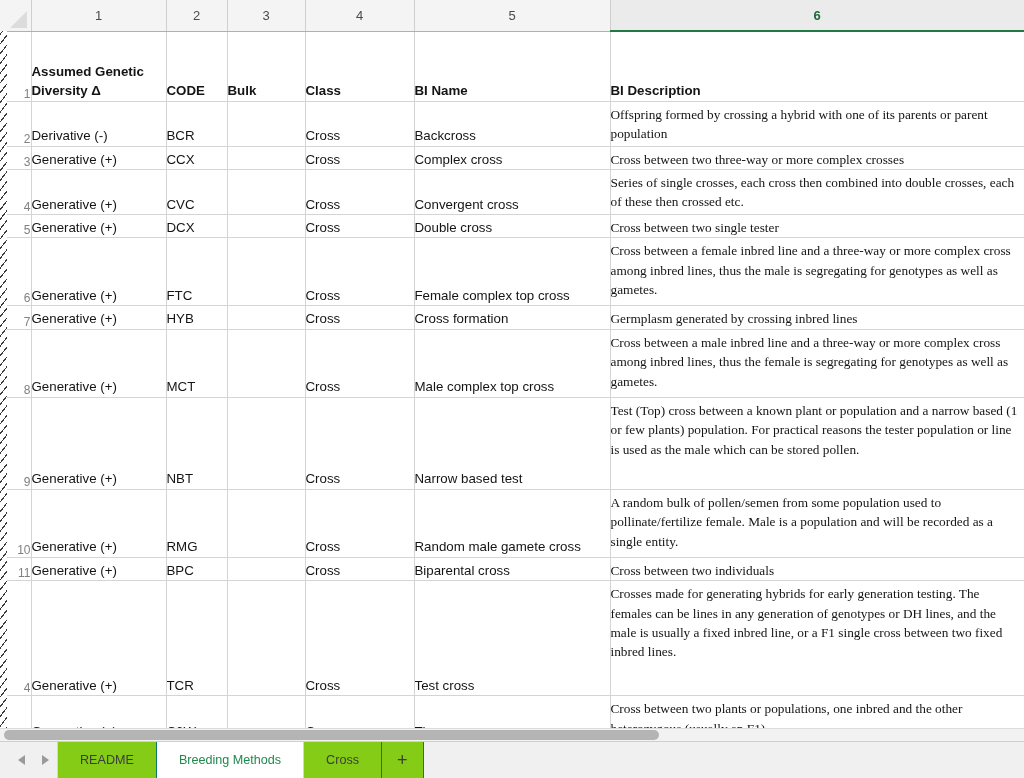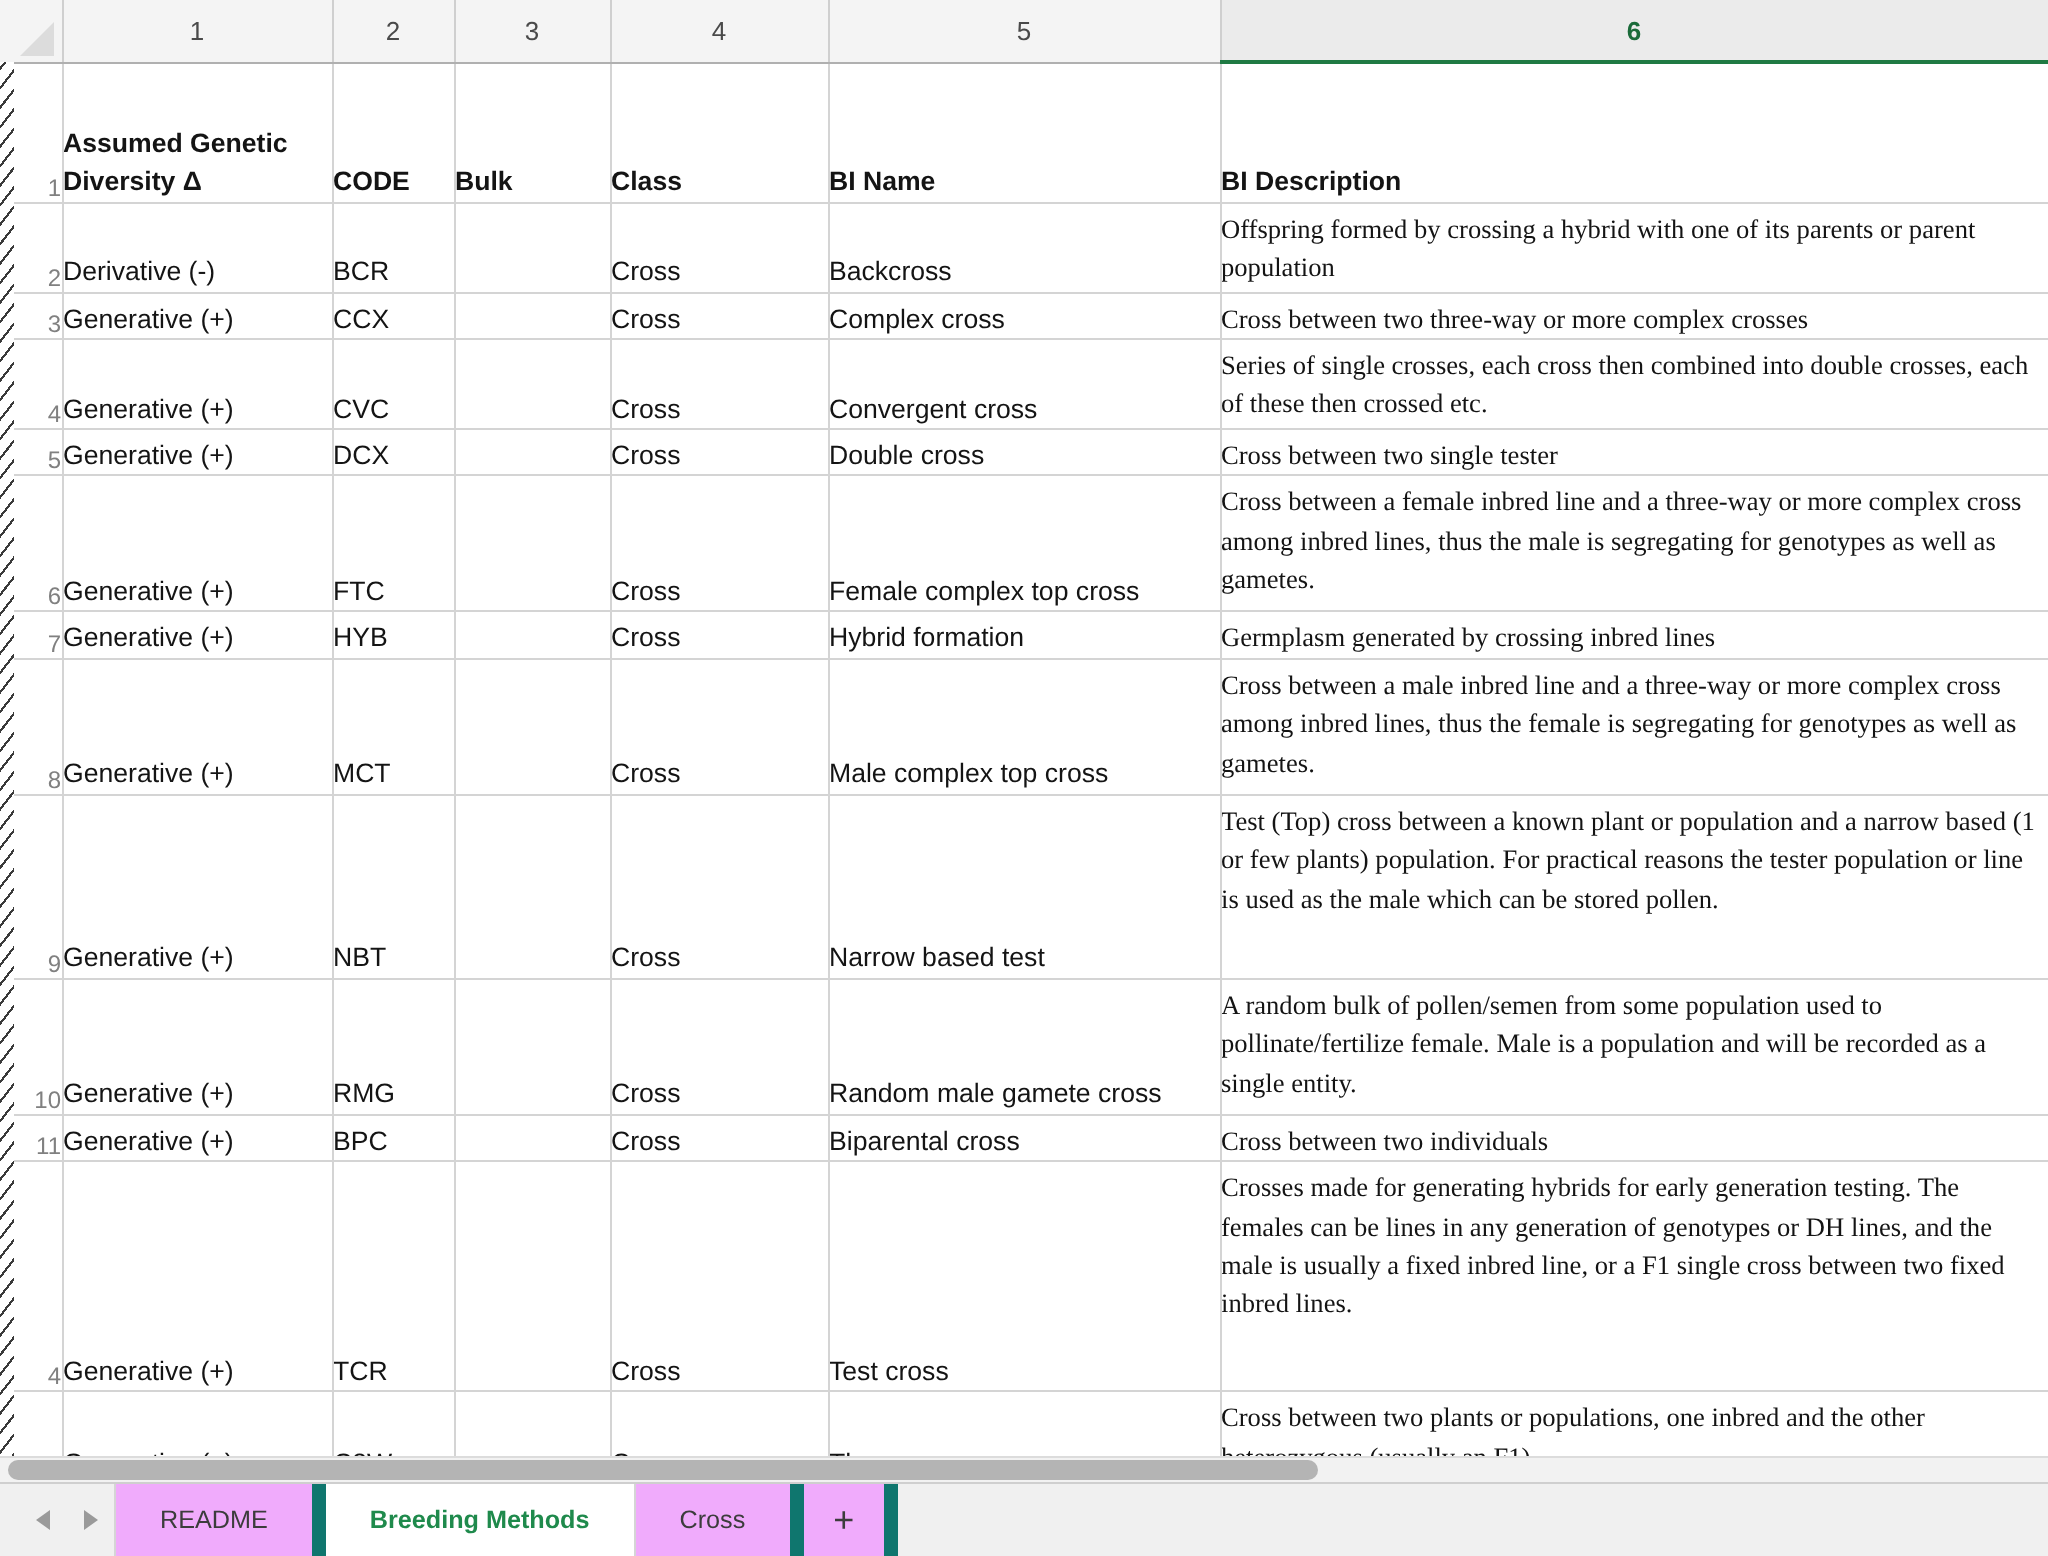--- a/index.html
+++ b/index.html
@@ -199,30 +199,30 @@
     border-bottom: 5px solid transparent;
     border-left: 7px solid #9a9a9a;
   }
   .tab {
     display: flex;
     align-items: center;
     justify-content: center;
     padding: 0 22px;
     font-size: 12.6px;
     color: #3c3c3c;
-    border-right: 7px solid #0f766e;
-    background: #f0abfc;
+    border-right: 1px solid #0f766e;
+    background: #84cc16;
     height: 100%;
     box-sizing: border-box;
     white-space: nowrap;
   }
   .tab.active {
     background: #ffffff;
     color: #1f8a4c;
-    font-weight: bold;
+    font-weight: normal;
     border-right: 1px solid #d5d5d5;
   }
   .tab.addtab {
     font-size: 18px;
     color: #3c3c3c;
     padding: 0 15px;
     font-weight: normal;
     line-height: 1;
   }
   .tab-filler {
@@ -324,21 +324,21 @@
           <td class="cell">Female complex top cross</td>
           <td class="cell desc">Cross between a female inbred line and a three-way or more complex cross among inbred lines, thus the male is segregating for genotypes as well as gametes.</td>
         </tr>
 
         <tr style="height:22px;">
           <td class="rownum">7</td>
           <td class="cell">Generative (+)</td>
           <td class="cell">HYB</td>
           <td class="cell"></td>
           <td class="cell">Cross</td>
-          <td class="cell">Hybrid formation</td>
+          <td class="cell">Cross formation</td>
           <td class="cell desc">Germplasm generated by crossing inbred lines</td>
         </tr>
 
         <tr style="height:68px;">
           <td class="rownum">8</td>
           <td class="cell">Generative (+)</td>
           <td class="cell">MCT</td>
           <td class="cell"></td>
           <td class="cell">Cross</td>
           <td class="cell">Male complex top cross</td>

